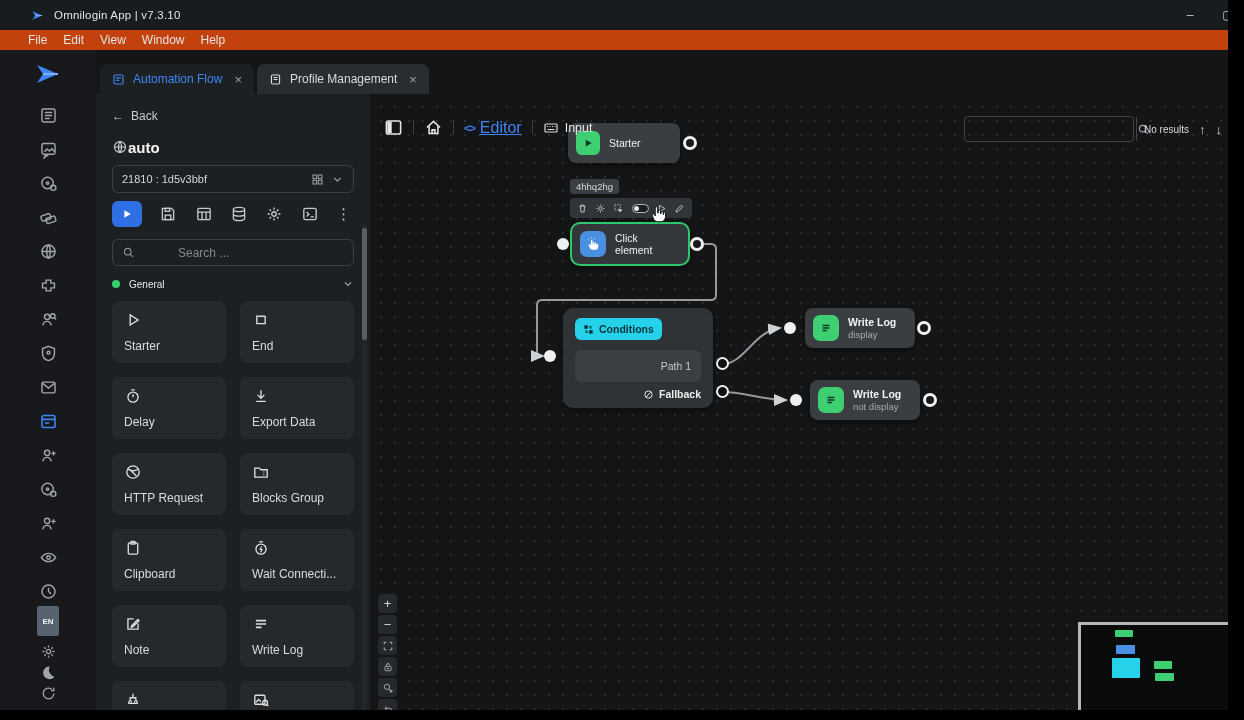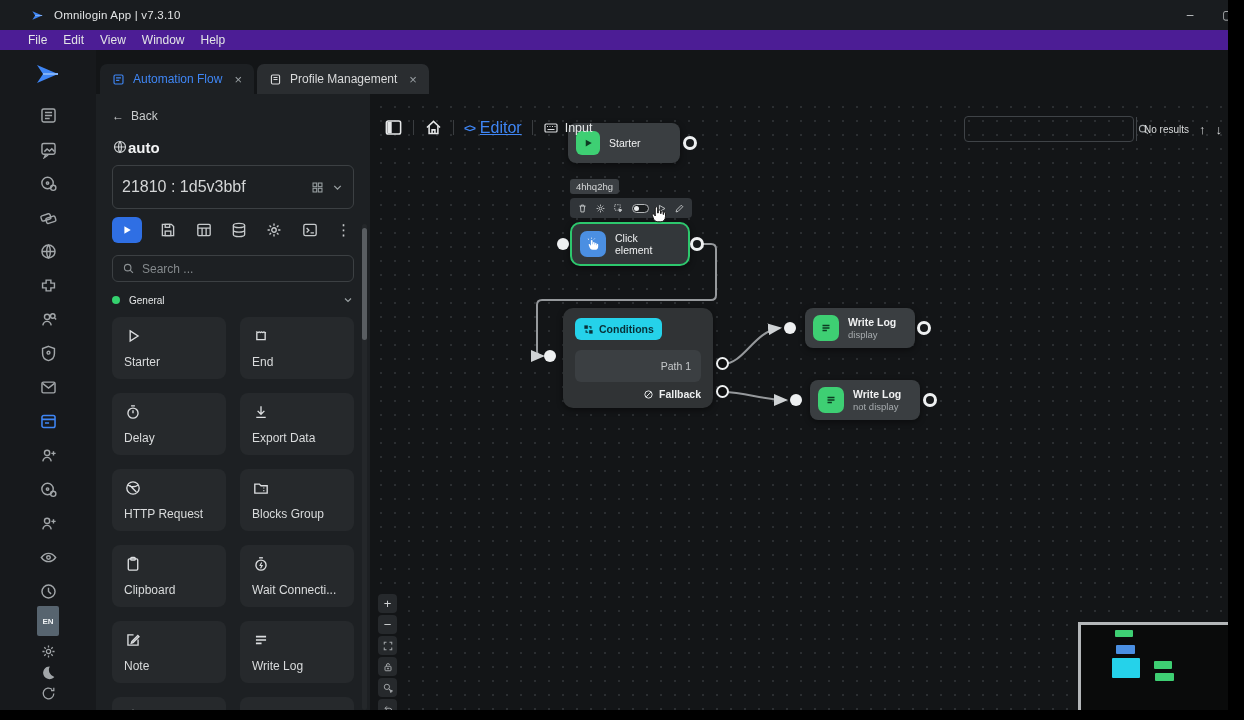--- a/index.html
+++ b/index.html
@@ -8,21 +8,21 @@
   .window { position:absolute; left:0; top:0; width:1228px; height:710px; background:#141618; overflow:hidden; }
 
   
   .titlebar { position:relative; height:30px; background:#191c1f; display:flex; align-items:center; padding-left:30px; }
   .titlebar .app-title { font-size:11.5px; color:#e2e4e5; margin-left:9px; letter-spacing:.2px; }
   .win-btn { position:absolute; top:0; height:30px; width:28px; display:flex; align-items:center; justify-content:center; color:#c7cacc; font-size:12px; }
   .win-min { left:1176px; }
   .win-max { left:1214px; }
 
   
-  .menubar { height:20px; background:#4c1d95; display:flex; align-items:center; padding-left:20px; }
+  .menubar { height:20px; background:#c2410c; display:flex; align-items:center; padding-left:20px; }
   .menu-item { font-size:12px; color:#e3e5e6; padding:0 8px; cursor:default; }
 
   
   .body { position:absolute; top:50px; left:0; right:0; bottom:0; display:flex; }
 
   
   .iconbar { width:96px; background:#17191c; display:flex; flex-direction:column; align-items:center; padding-top:8px; flex:none; }
   .brand-logo { width:32px; height:32px; }
   .rail-nav { margin-top:16px; display:flex; flex-direction:column; align-items:center; gap:15px; }
   .rail-bottom { margin-top:auto; display:flex; flex-direction:column; align-items:center; gap:4px; padding-bottom:8px; }
@@ -42,31 +42,31 @@
   .tab-close { color:#9aa0a4; font-size:13px; margin-left:4px; }
 
   .content { flex:1; display:flex; min-height:0; }
 
   
   .left-panel { width:274px; background:#1d2023; flex:none; position:relative; padding:14px 16px 0 16px; overflow:hidden; }
   .back-row { display:flex; align-items:center; gap:7px; color:#c9cccd; font-size:12px; height:16px; }
   .flow-row { margin-top:13px; display:flex; align-items:center; height:20px; }
   .flow-row .icn { width:16px; height:16px; color:#cfd2d4; }
   .flow-name { font-size:15px; font-weight:bold; color:#f2f3f4; }
-  .profile-select { margin-top:8px; height:44px; border:1px solid #3c4043; border-radius:6px; display:flex; align-items:center; padding:0 9px; font-size:16px; color:#d4d6d7; }
+  .profile-select { margin-top:8px; height:28px; border:1px solid #3c4043; border-radius:6px; display:flex; align-items:center; padding:0 9px; font-size:11px; color:#d4d6d7; }
   .profile-select .spacer { flex:1; }
   .profile-select .icn { width:13px; height:13px; color:#9aa0a3; margin-left:7px; }
   .panel-toolbar { margin-top:8px; height:26px; display:flex; align-items:center; justify-content:space-between; padding-right:8px; }
   .run-btn { width:30px; height:26px; background:#2f6fe4; border-radius:6px; display:flex; align-items:center; justify-content:center; }
   .run-btn .icn { width:12px; height:12px; color:#fff; }
   .tool-icn { width:18px; height:18px; color:#c6c9cb; }
   .kebab { color:#c6c9cb; font-size:15px; width:10px; text-align:center; }
   .panel-search { margin-top:12px; height:27px; border:1px solid #3c4043; border-radius:6px; display:flex; align-items:center; gap:7px; padding:0 9px; }
   .panel-search .icn { width:13px; height:13px; color:#8b9093; }
-  .panel-search input { flex:1; background:transparent; border:none; outline:none; color:#cfd2d4; font-size:12px; font-family:inherit; }
+  .panel-search input { flex:1; background:transparent; border:none; outline:none; color:#cfd2d4; font-size:12px; font-family:inherit;margin-left:36px; }
   .panel-search input::placeholder { color:#84898c; }
   .section-row { margin-top:10px; height:16px; display:flex; align-items:center; gap:9px; }
   .dot-green { width:8px; height:8px; border-radius:50%; background:#34d16e; }
   .section-label { font-size:10px; color:#e4e6e7; }
   .section-row .chev { margin-left:auto; width:12px; height:12px; color:#9aa0a3; }
   .cards { margin-top:9px; display:grid; grid-template-columns:1fr 1fr; gap:14px; }
   .card { height:62px; background:#26292c; border-radius:8px; padding:10px 12px; display:flex; flex-direction:column; justify-content:space-between; }
   .card .icn { width:18px; height:18px; color:#dcdee0; }
   .card-label { font-size:12px; color:#d9dbdc; white-space:nowrap; overflow:hidden; }
   .panel-scrollbar { position:absolute; right:3px; top:130px; bottom:0; width:5px; background:#24272a; border-radius:3px; }

